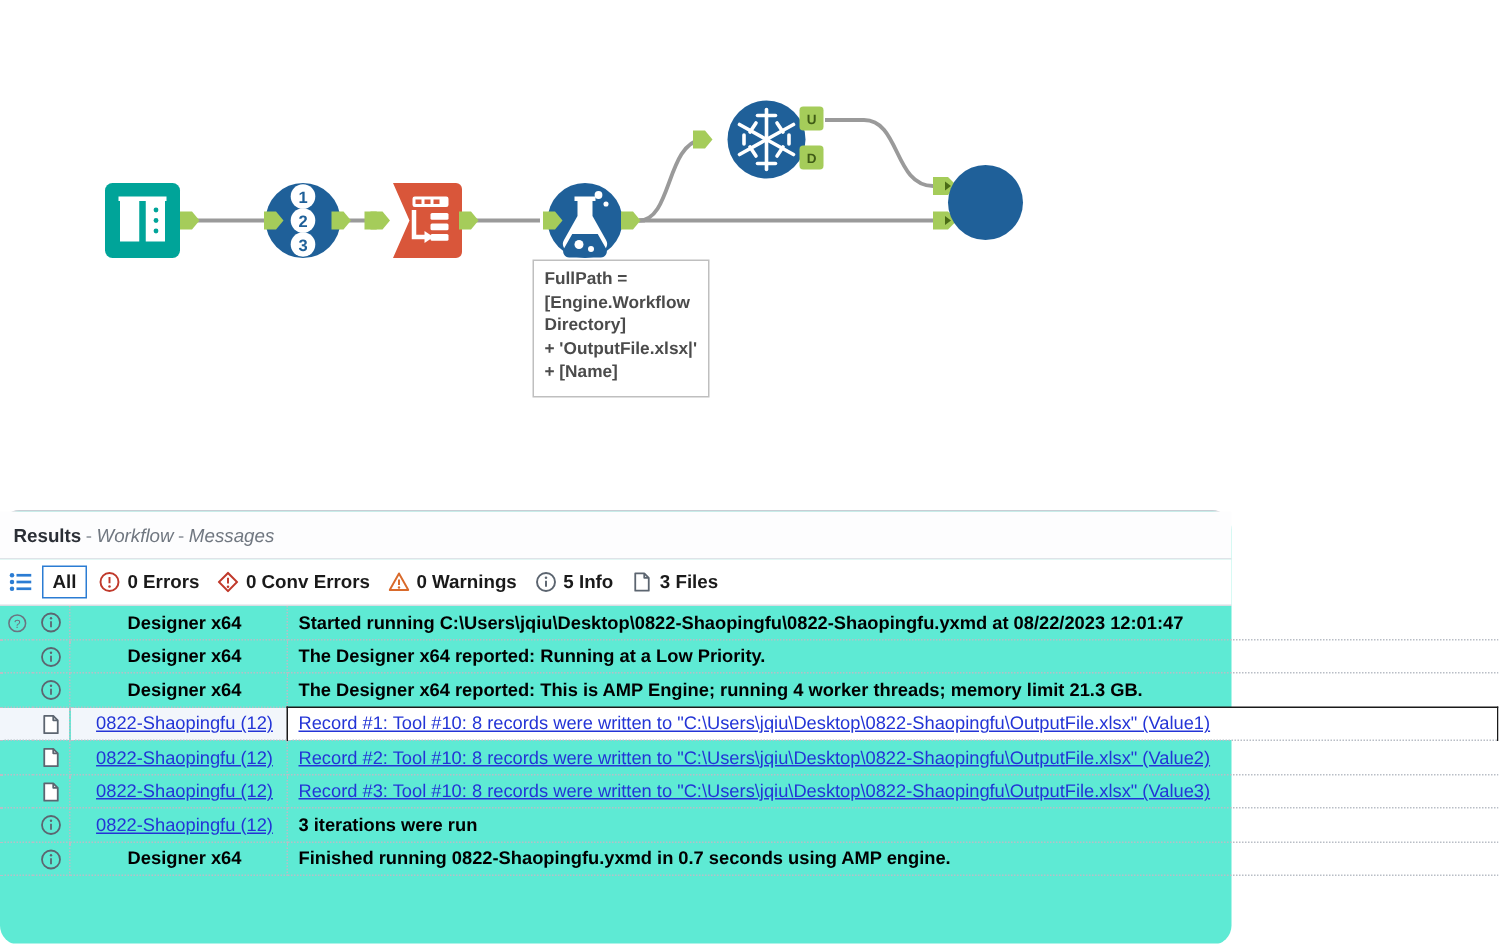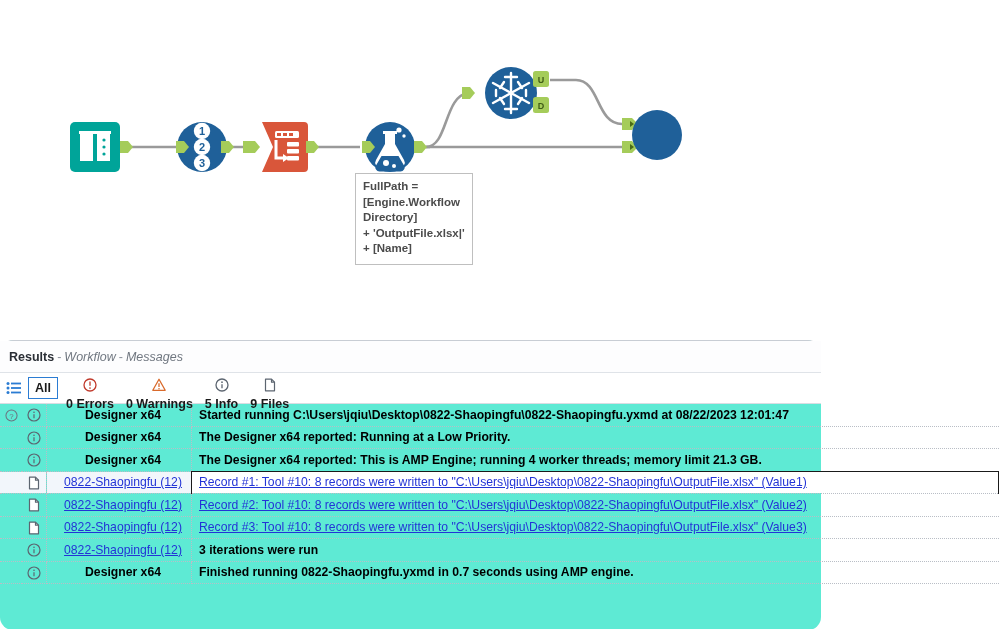--- a/index.html
+++ b/index.html
@@ -64,21 +64,20 @@
     font-size:12.5px;
   }
   .fb-item{
     display:flex;align-items:center;gap:5px;
     padding:2px 7px 2px 5px;
     height:20px;
     font-weight:bold;
     color:#1a1a1a;
     cursor:default;
     white-space:nowrap;
-    flex-direction:column;
   }
   .fb-list-icon{
     width:19px;height:19px;
     display:flex;align-items:center;justify-content:center;
     margin-right:3px;
   }
   .fb-all{
     border:1px solid #2b7cd3;
     background:#ffffff;
     padding:1px 6px;
@@ -294,20 +293,30 @@
       <span class="ico">
         <svg width="14" height="14" viewBox="0 0 14 14">
           <circle cx="7" cy="7" r="6" fill="none" stroke="#c0392b" stroke-width="1.3"></circle>
           <line x1="7" y1="3.6" x2="7" y2="7.8" stroke="#c0392b" stroke-width="1.3"></line>
           <circle cx="7" cy="10" r="0.85" fill="#c0392b"></circle>
         </svg>
       </span>
       <span>0 Errors</span>
     </span>
 
+    <span class="fb-item">
+      <span class="ico">
+        <svg width="14" height="14" viewBox="0 0 14 14">
+          <rect x="7" y="1" width="8.5" height="8.5" transform="rotate(45 7 1)" fill="none" stroke="#c0392b" stroke-width="1.3"></rect>
+          <line x1="7" y1="4.2" x2="7" y2="8" stroke="#c0392b" stroke-width="1.3"></line>
+          <circle cx="7" cy="10.1" r="0.85" fill="#c0392b"></circle>
+        </svg>
+      </span>
+      <span>0 Conv Errors</span>
+    </span>
 
     <span class="fb-item">
       <span class="ico">
         <svg width="14" height="14" viewBox="0 0 14 14">
           <path d="M7 1.3 L13.2 12.3 L0.8 12.3 Z" fill="none" stroke="#d96a2b" stroke-width="1.3" stroke-linejoin="round"></path>
           <line x1="7" y1="5.3" x2="7" y2="9" stroke="#d96a2b" stroke-width="1.3"></line>
           <circle cx="7" cy="10.7" r="0.8" fill="#d96a2b"></circle>
         </svg>
       </span>
       <span>0 Warnings</span>
@@ -324,21 +333,21 @@
       <span>5 Info</span>
     </span>
 
     <span class="fb-item">
       <span class="ico">
         <svg width="14" height="14" viewBox="0 0 14 14">
           <path d="M2.5 1.2 h6 l3 3 v8.6 h-9 z" fill="#ffffff" stroke="#5c6570" stroke-width="1.2" stroke-linejoin="round"></path>
           <path d="M8.5 1.2 v3 h3" fill="none" stroke="#5c6570" stroke-width="1.2" stroke-linejoin="round"></path>
         </svg>
       </span>
-      <span>9 Files</span>
+      <span>3 Files</span>
     </span>
   </div>
 
   <table id="msg-table">
     <tbody>
         <tr>
           <td class="c-help"><span class="ico"><svg width="13" height="13" viewBox="0 0 14 14">
                 <circle cx="7" cy="7" r="6" fill="none" stroke="#6b7480" stroke-width="1.1"></circle>
                 <text x="7" y="10.4" text-anchor="middle" font-family="Liberation Sans,sans-serif" font-size="8.5" fill="#6b7480">?</text>
               </svg></span></td>

